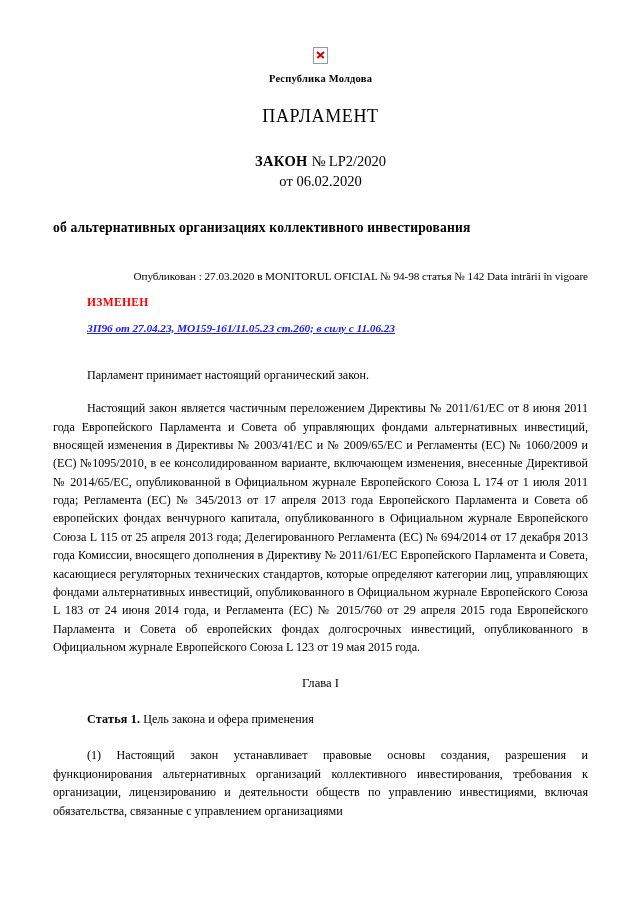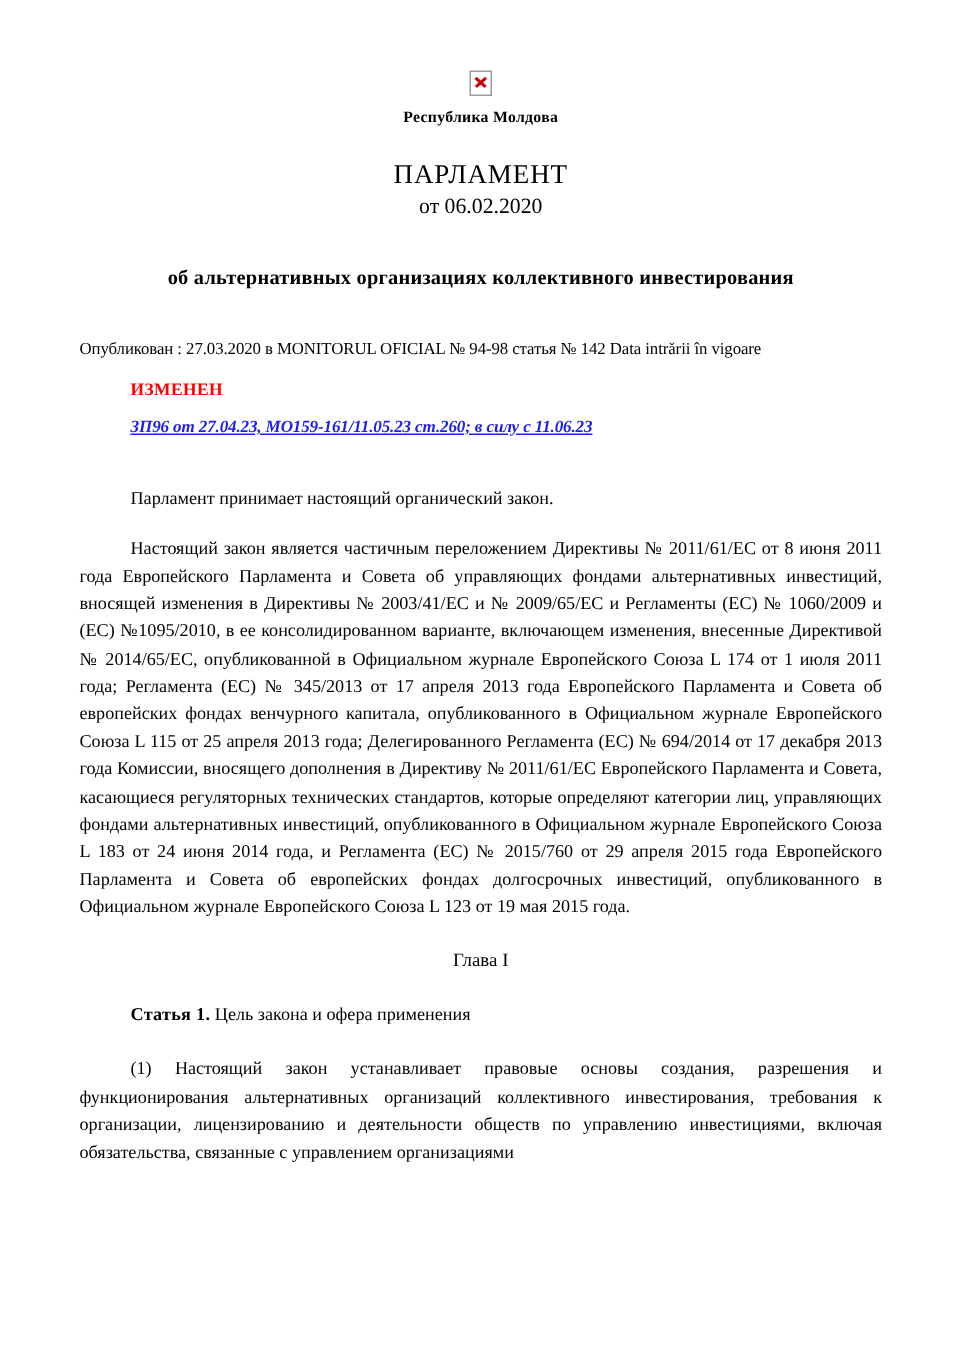--- a/index.html
+++ b/index.html
@@ -82,33 +82,33 @@
   .law-line .law-word {
     font-weight: bold;
     letter-spacing: 0.4px;
   }
   .law-date {
     text-align: center;
     font-size: 14.5px;
     margin-top: 3px;
   }
   .doc-title {
-    text-align: center;
+    text-align: left;
     font-weight: bold;
     font-size: 13.6px;
     line-height: 1.75;
     margin-top: 26px;
     letter-spacing: 0.15px;
   }
 
   
   .publication {
     font-size: 11.2px;
     margin-top: 30px;
-    text-align: left;
+    text-align: right;
     white-space: nowrap;
     letter-spacing: -0.05px;
   }
   .amended {
     margin-top: 14px;
     padding-left: 34px;
     font-size: 11.6px;
     font-weight: bold;
     color: #ff0000;
     letter-spacing: 0.3px;
@@ -169,20 +169,23 @@
   <div class="content">
 
     <div class="emblem-wrap">
       <span class="broken-img"></span>
     </div>
 
     <div class="country">Республика Молдова</div>
 
     <div class="parliament">ПАРЛАМЕНТ</div>
 
+    <div class="law-line">
+      <span class="law-word">ЗАКОН</span><span> </span><span>№ LP2/2020</span>
+    </div>
 
     <div class="law-date">от 06.02.2020</div>
 
     <div class="doc-title">об альтернативных организациях коллективного инвестирования</div>
 
     <div class="publication">Опубликован : 27.03.2020 в MONITORUL OFICIAL № 94-98 статья № 142 Data intrării în vigoare</div>
 
     <div class="amended">ИЗМЕНЕН</div>
 
     <div class="amend-link-row">

